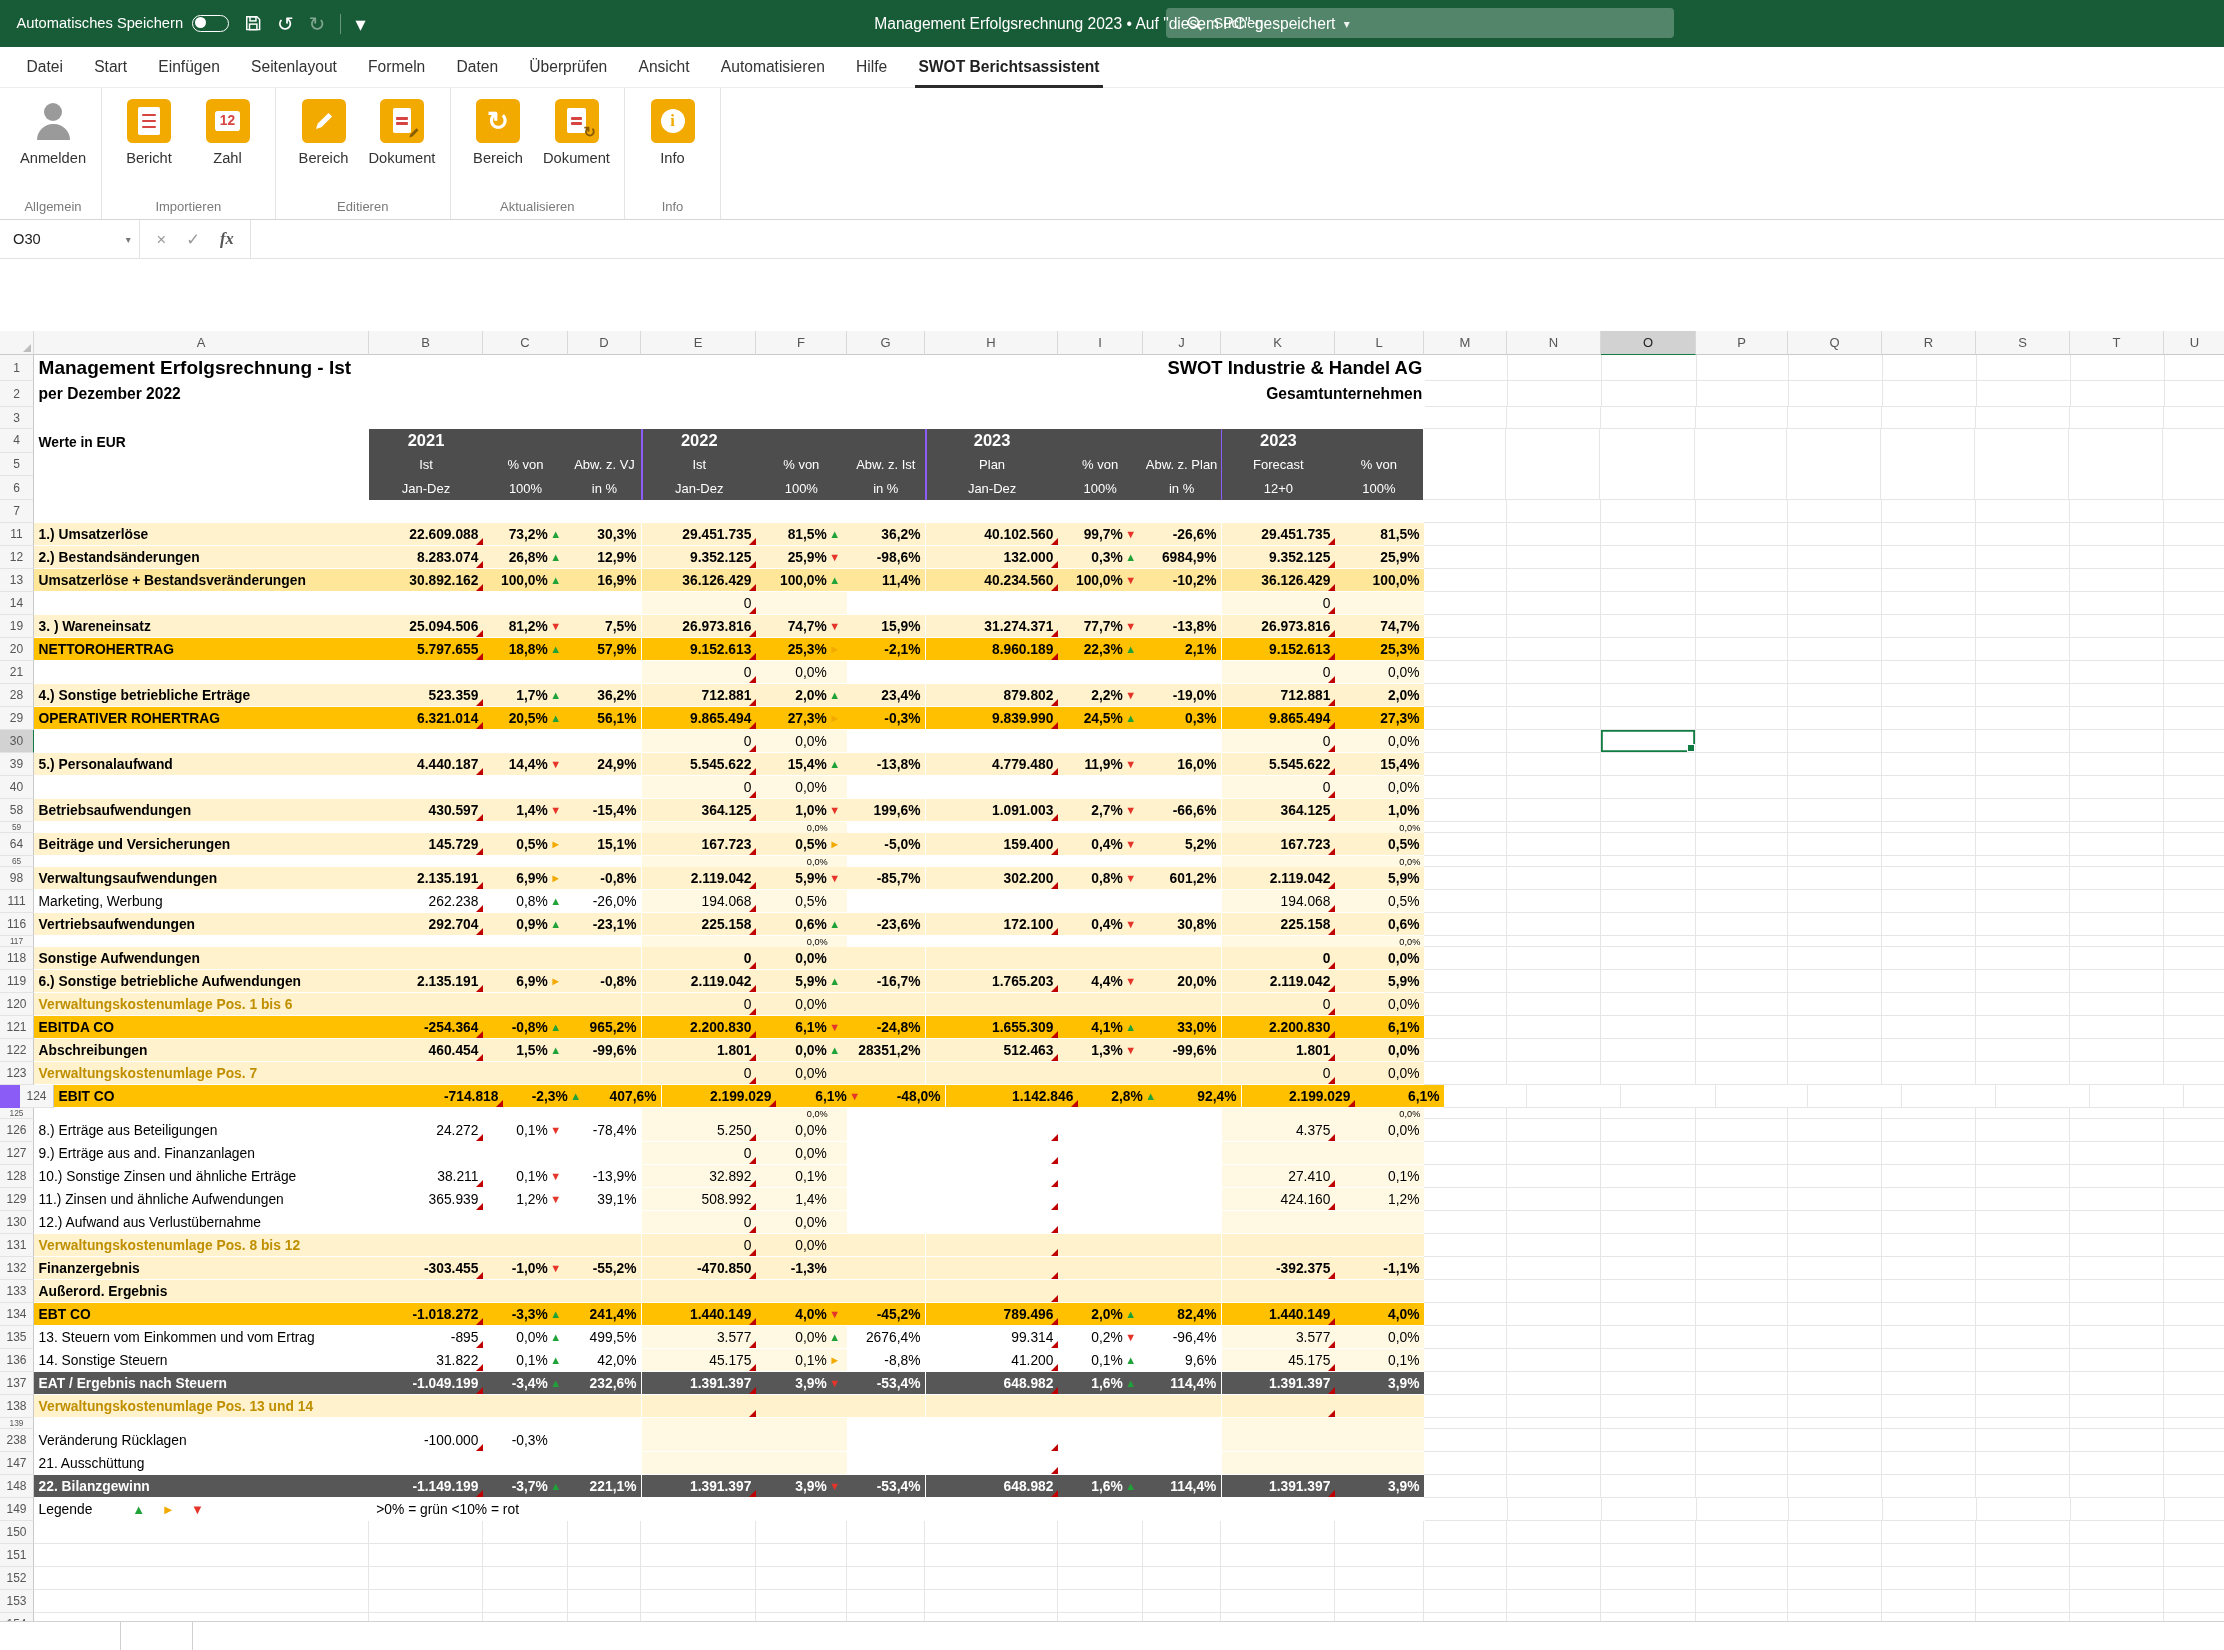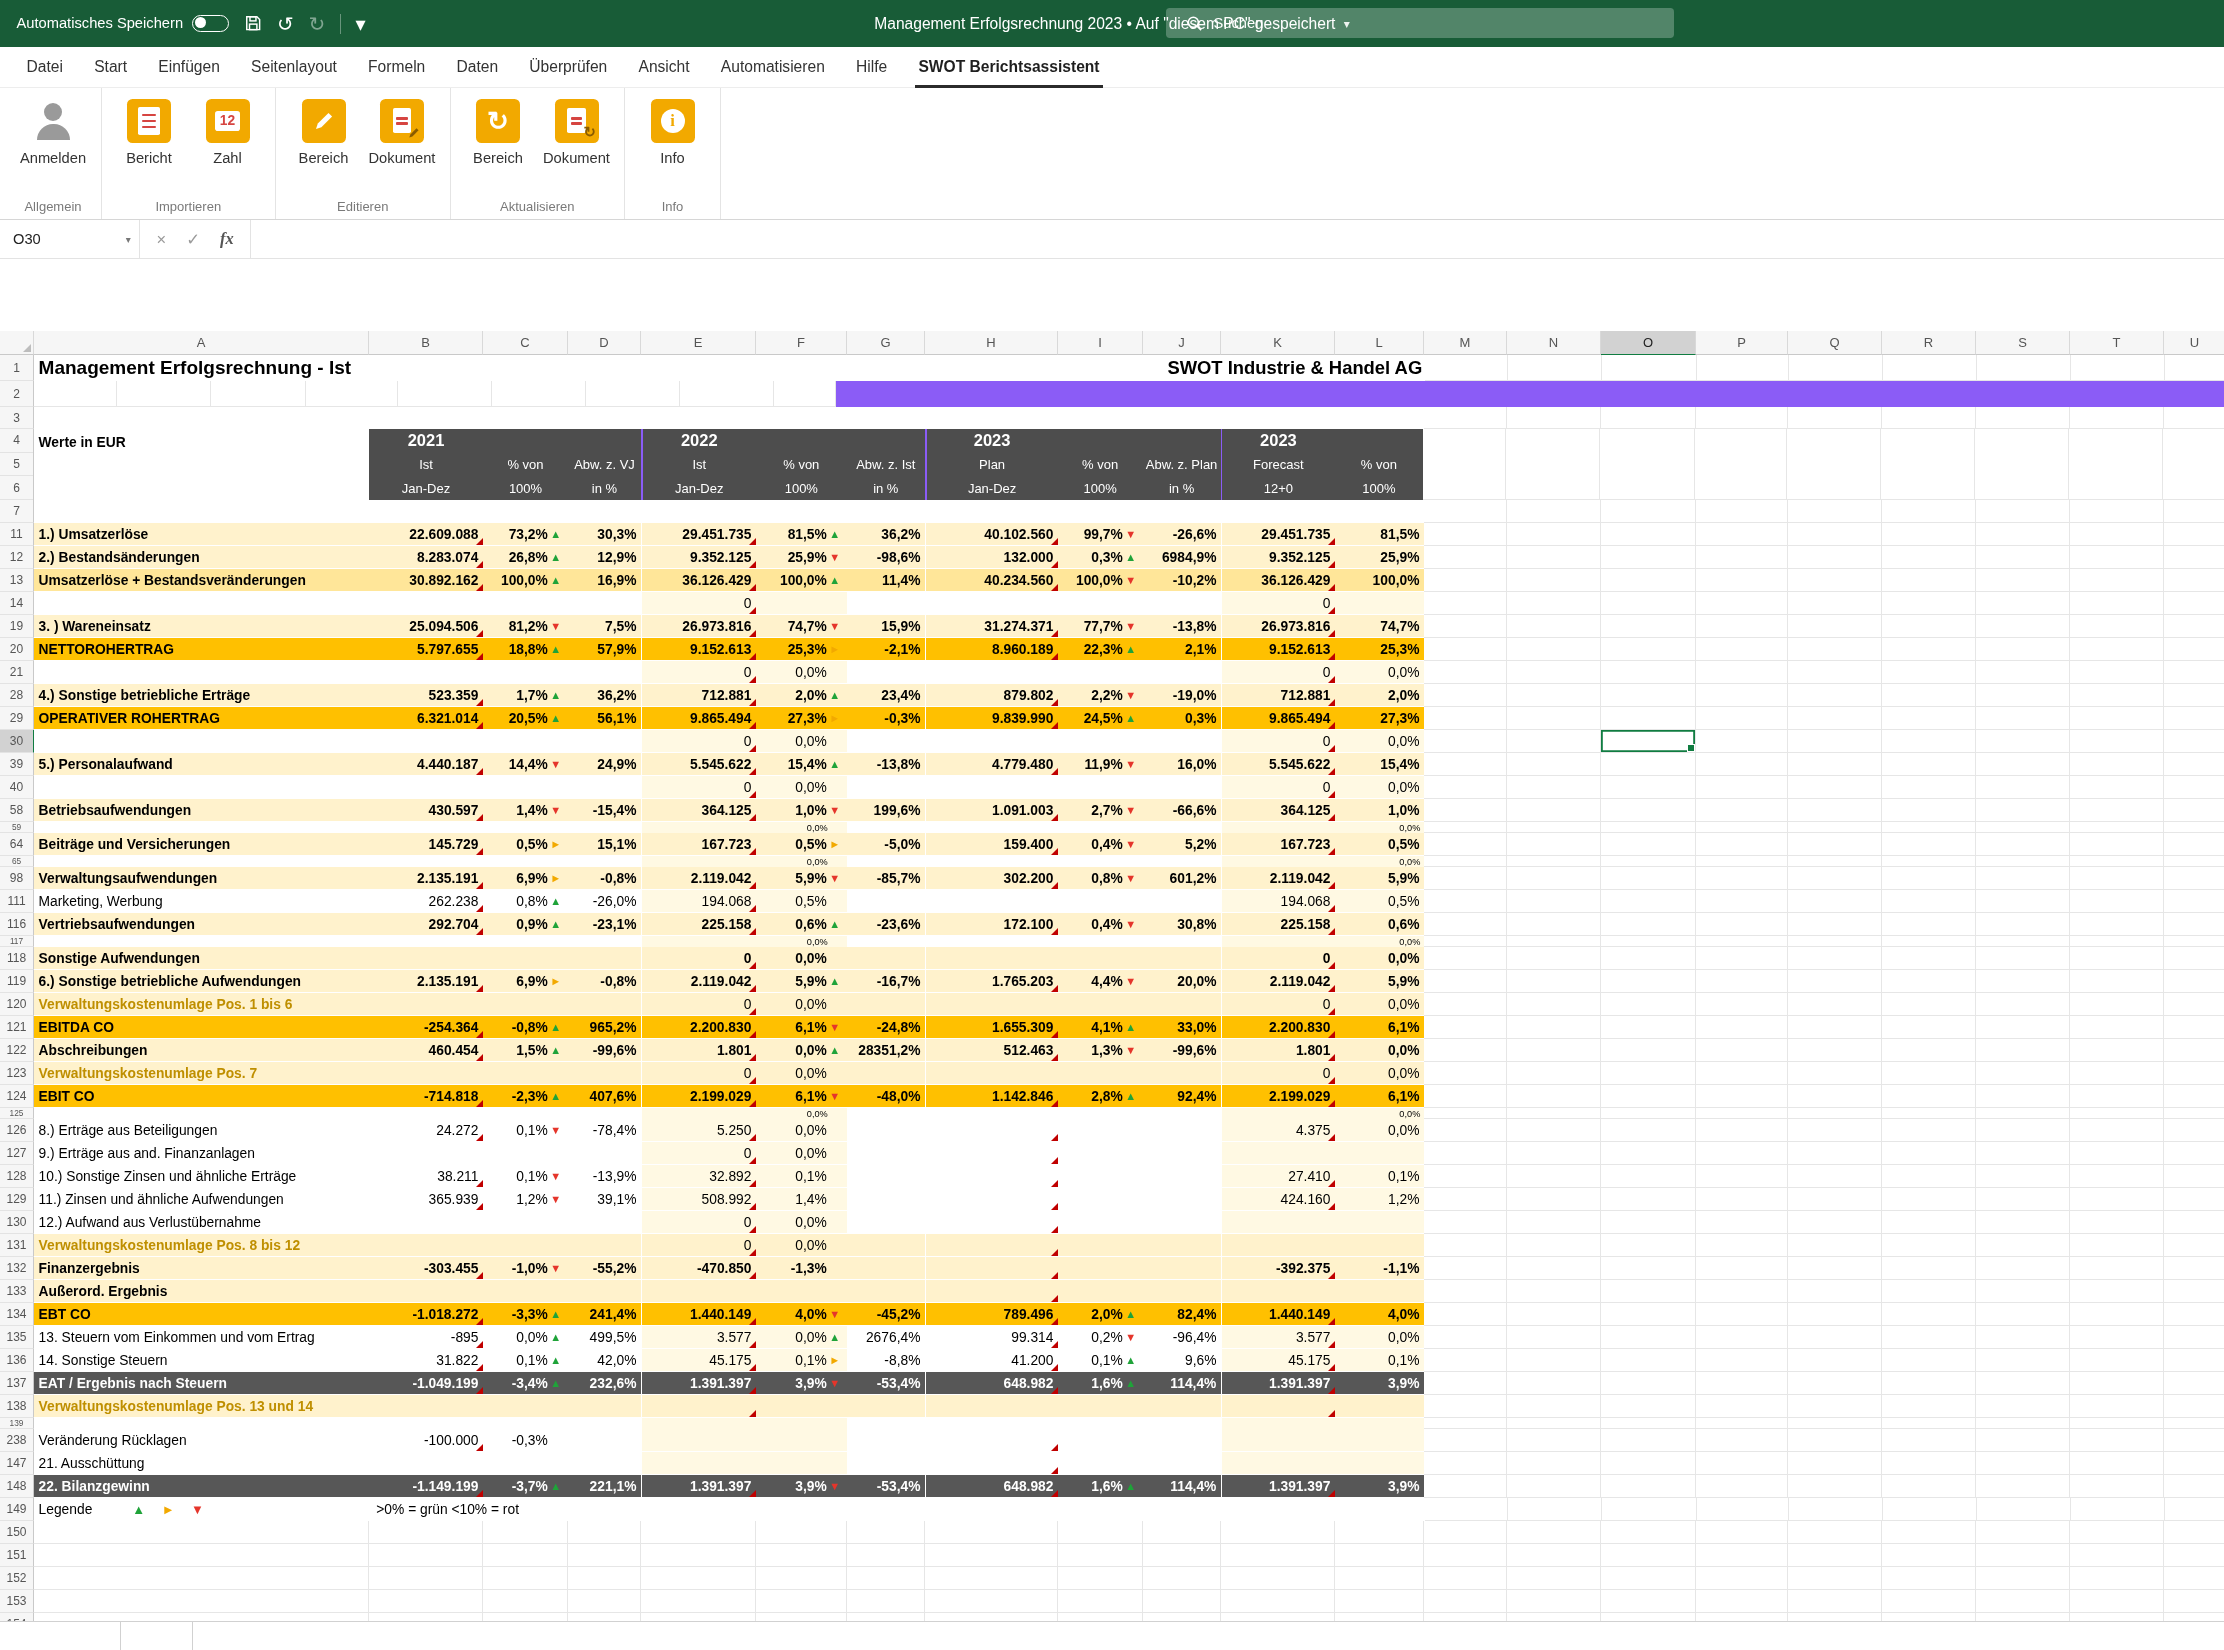--- a/index.html
+++ b/index.html
@@ -314,20 +314,24 @@
           <div class="gcell" style="flex: 0 0 95px;"></div>
           <div class="gcell" style="flex: 0 0 92px;"></div>
           <div class="gcell" style="flex: 0 0 94px;"></div>
           <div class="gcell" style="flex: 0 0 94px;"></div>
           <div class="gcell" style="flex: 0 0 94px;"></div>
           <div class="gcell" style="flex: 0 0 94px;"></div>
           <div class="gcell" style="flex: 0 0 62px;"></div>
         </div>
         <div class="row trow2" style="height: 26px;">
           <div class="gut">2</div>
+          <div class="tcontent">
+            <span class="tl">per Dezember  2022</span>
+            <span class="tr">Gesamtunternehmen</span>
+          </div>
           <div class="gcell" style="flex: 0 0 83px;"></div>
           <div class="gcell" style="flex: 0 0 94px;"></div>
           <div class="gcell" style="flex: 0 0 95px;"></div>
           <div class="gcell" style="flex: 0 0 92px;"></div>
           <div class="gcell" style="flex: 0 0 94px;"></div>
           <div class="gcell" style="flex: 0 0 94px;"></div>
           <div class="gcell" style="flex: 0 0 94px;"></div>
           <div class="gcell" style="flex: 0 0 94px;"></div>
           <div class="gcell" style="flex: 0 0 62px;"></div>
         </div>
@@ -1310,21 +1314,21 @@
           <div class="gcell" style="flex: 0 0 83px;"></div>
           <div class="gcell" style="flex: 0 0 94px;"></div>
           <div class="gcell" style="flex: 0 0 95px;"></div>
           <div class="gcell" style="flex: 0 0 92px;"></div>
           <div class="gcell" style="flex: 0 0 94px;"></div>
           <div class="gcell" style="flex: 0 0 94px;"></div>
           <div class="gcell" style="flex: 0 0 94px;"></div>
           <div class="gcell" style="flex: 0 0 94px;"></div>
           <div class="gcell" style="flex: 0 0 62px;"></div>
         </div>
-        <div class="row total" style="height: 23px;">
+        <div class="row total" style="height: 23px; margin-left: 20px;">
           <div class="gut">124</div>
           <div class="cell lab" style="flex: 0 0 335px;">EBIT CO</div>
           <div class="cell c0" style="flex: 0 0 114px;">-714.818<div class="mark"></div></div>
           <div class="cell c1" style="flex: 0 0 85px;">
             <span class="pv">-2,3%</span>
             <span class="ar u">▲</span>
           </div>
           <div class="cell c2" style="flex: 0 0 73px;">407,6%</div>
           <div class="cell c3 bsep" style="flex: 0 0 115px;">2.199.029<div class="mark"></div></div>
           <div class="cell c4" style="flex: 0 0 91px;">

